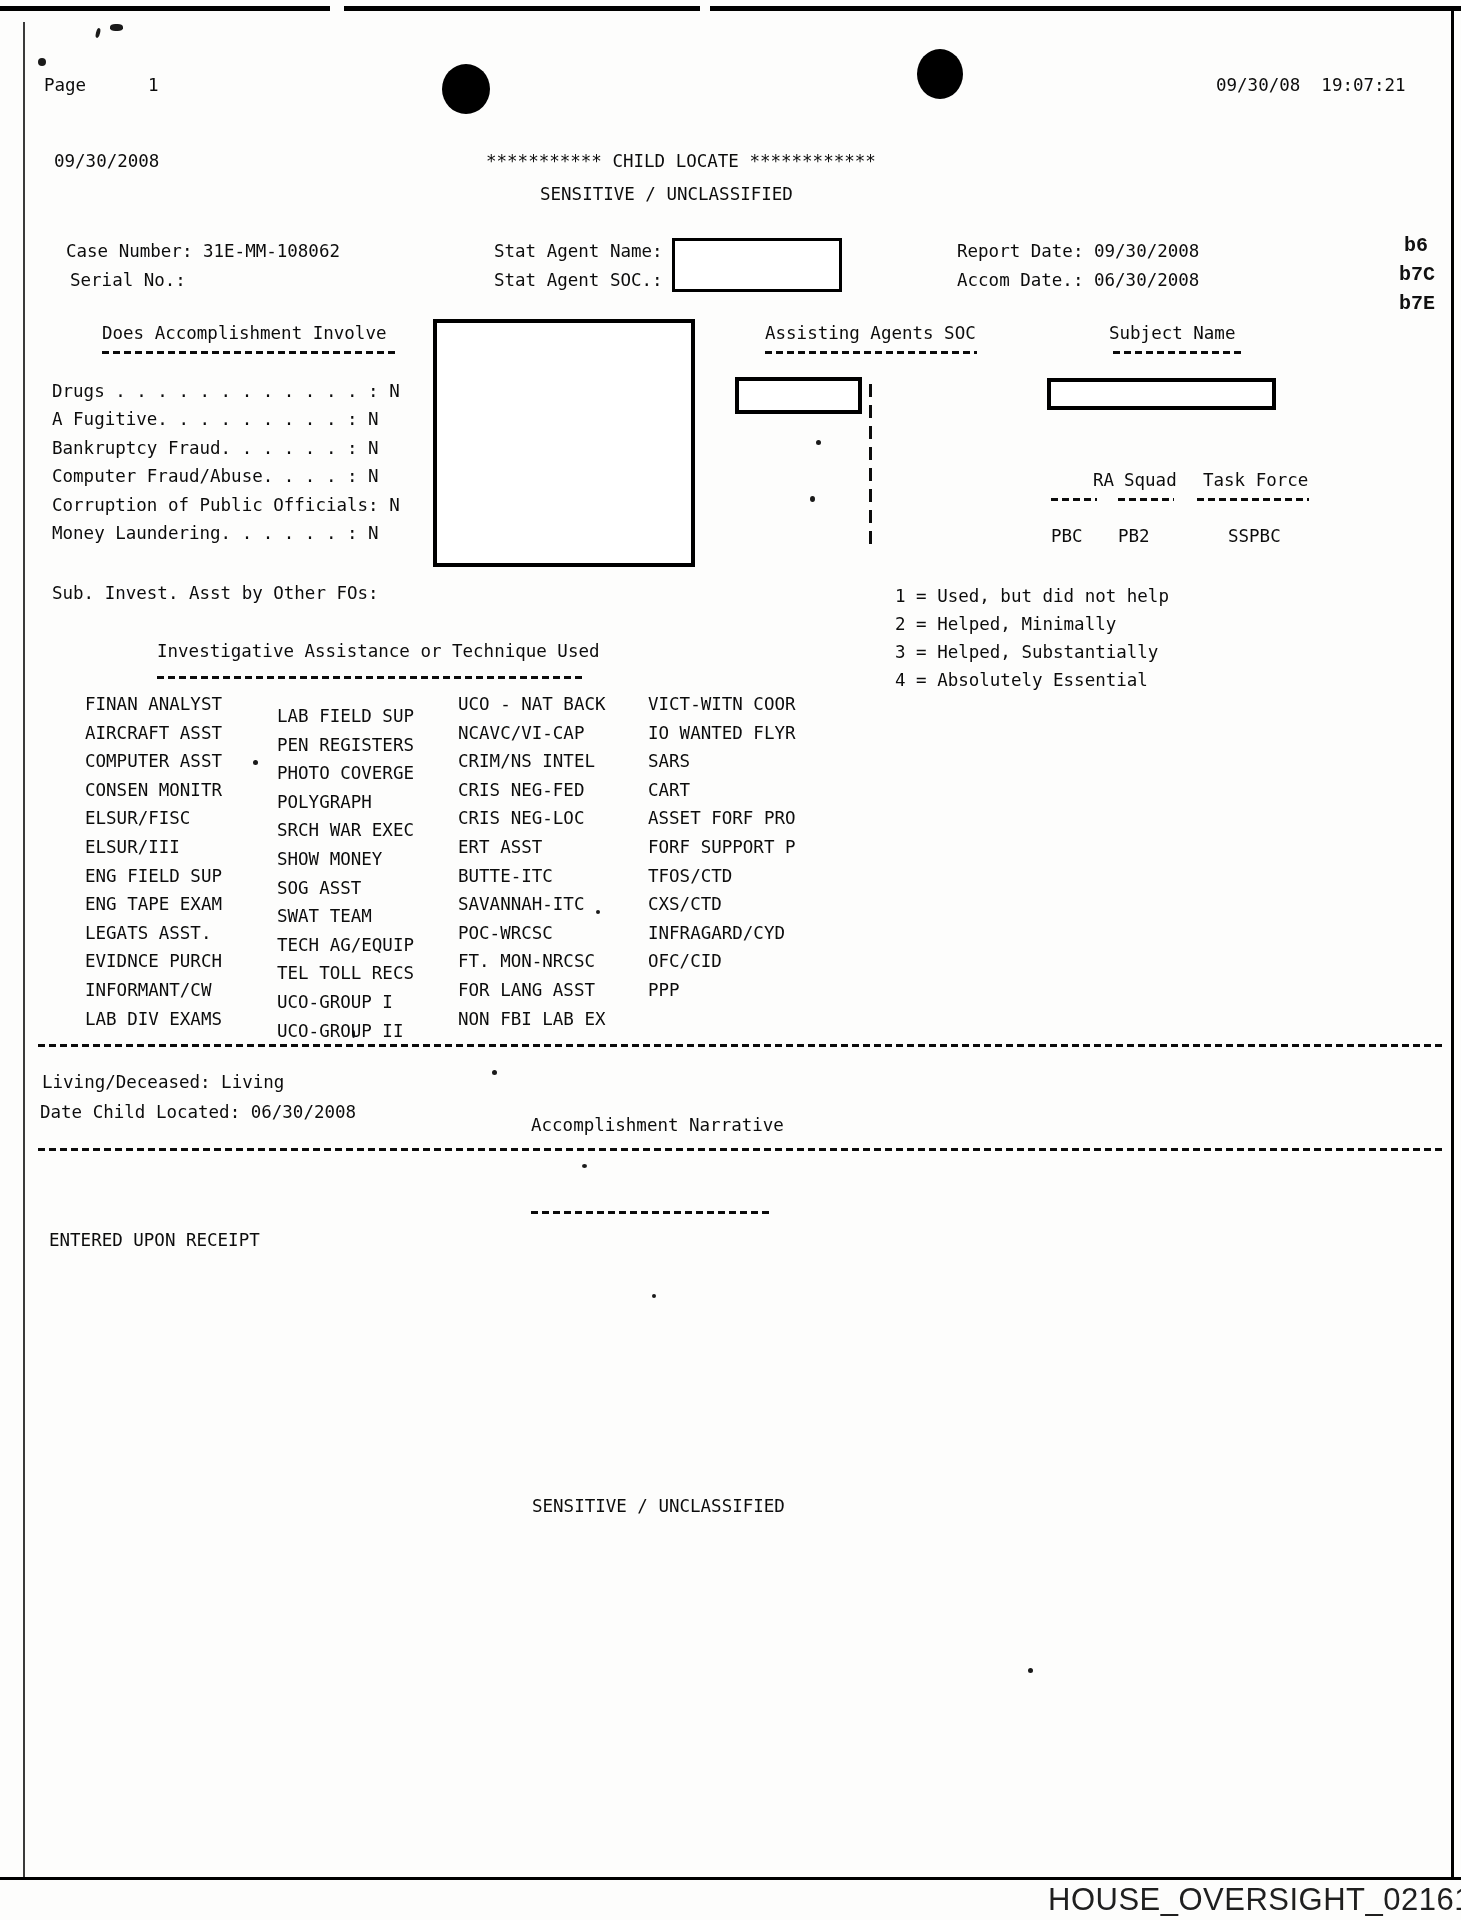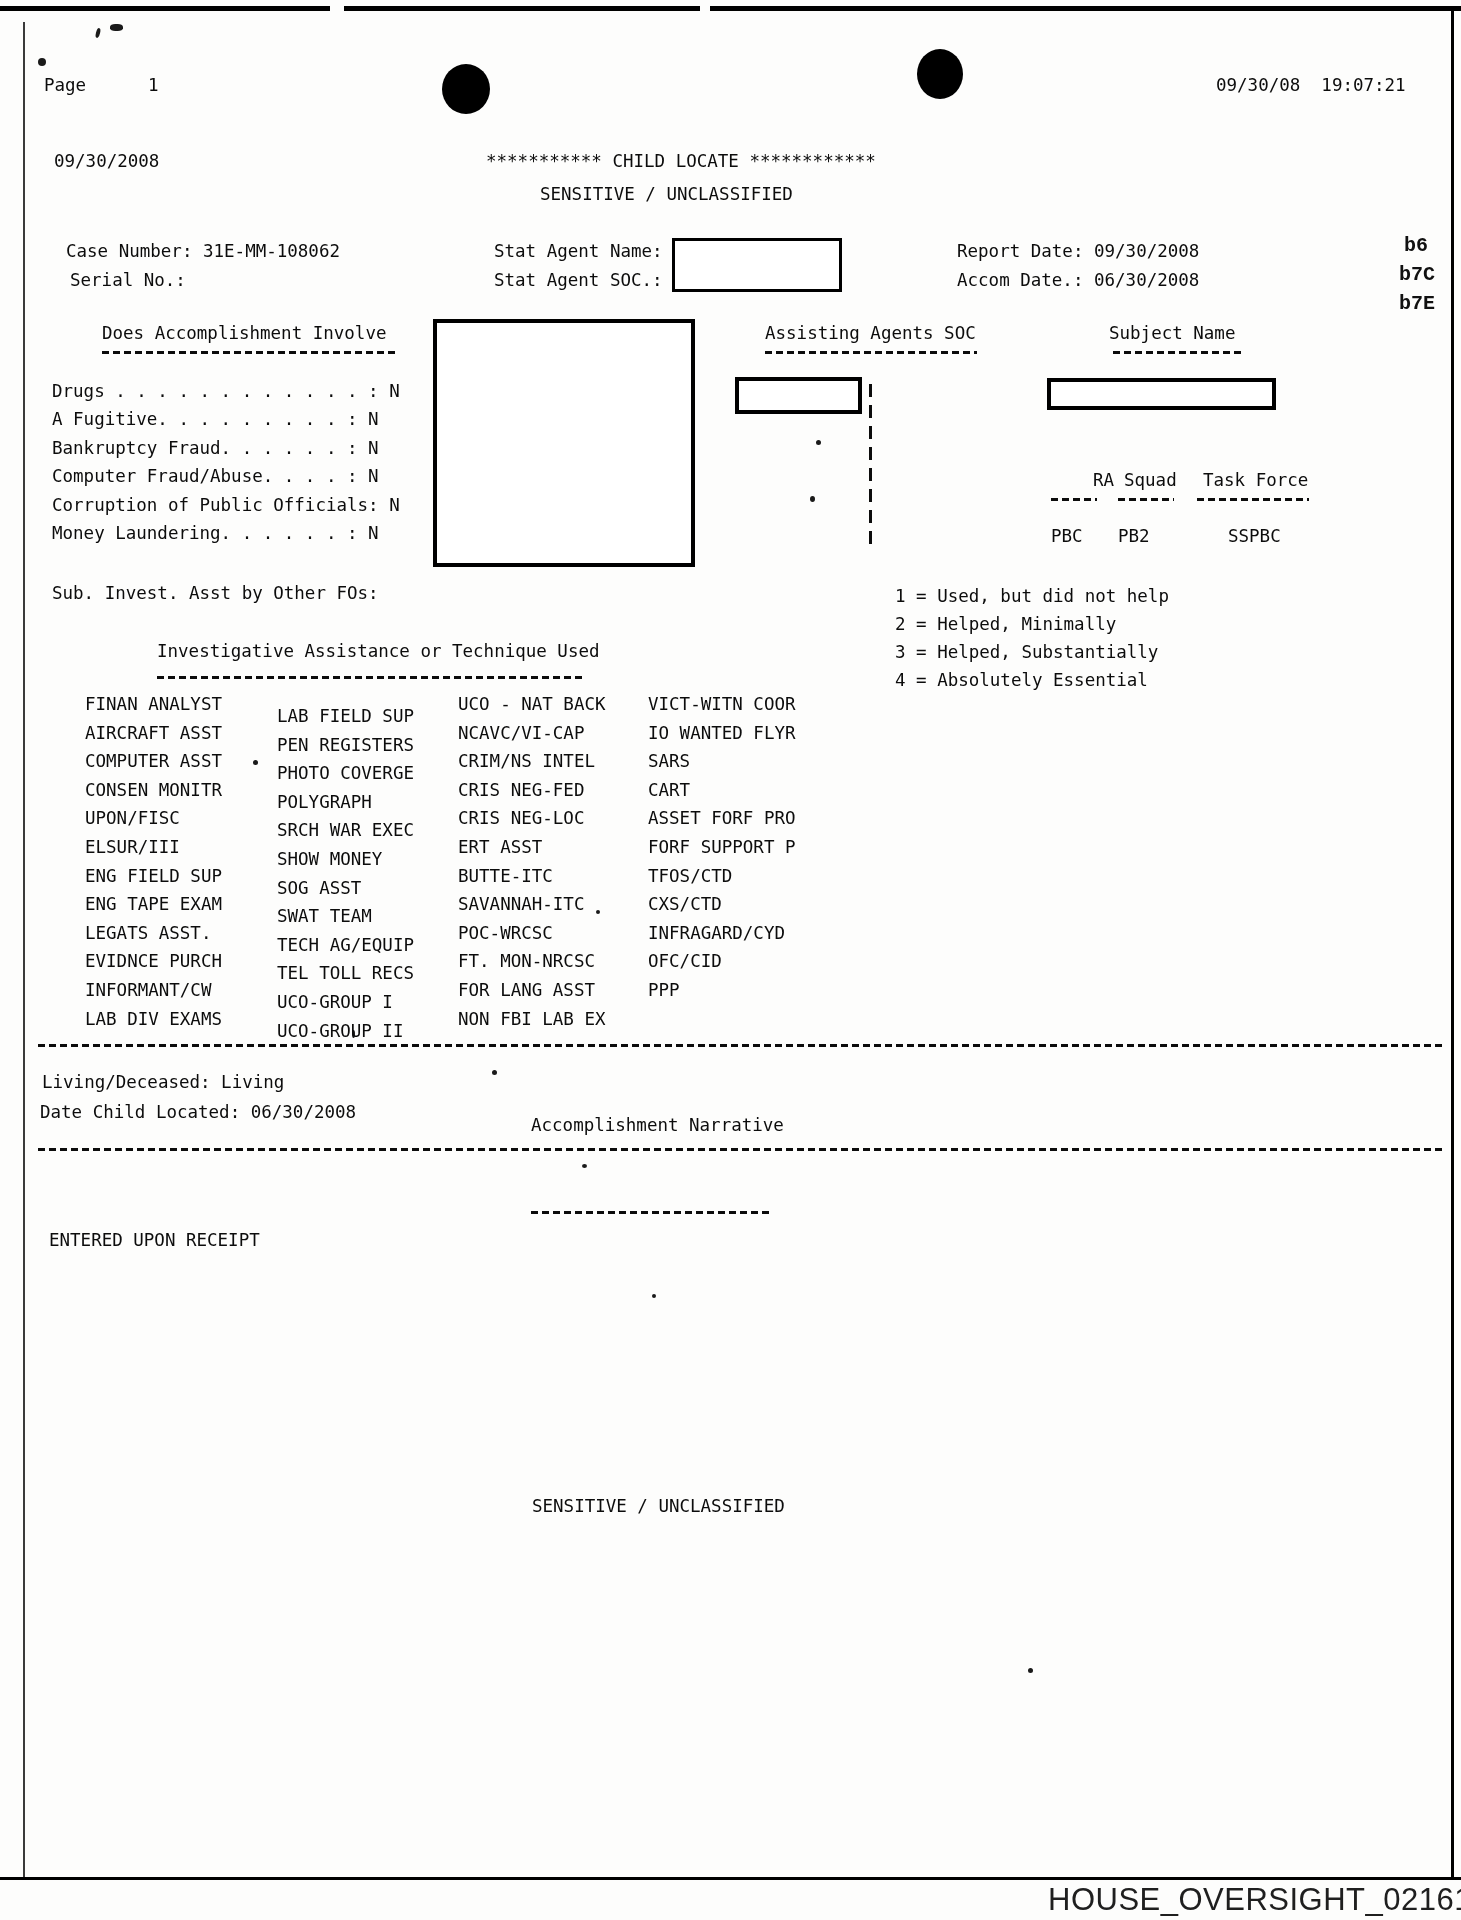--- a/index.html
+++ b/index.html
@@ -124,21 +124,21 @@
       <span class="c c2">CRIM/NS INTEL</span>
       <span class="c c3">SARS</span>
     </div>
   <div class="row" style="top:780px;">
       <span class="c c0">CONSEN MONITR</span>
       <span class="c c1">POLYGRAPH</span>
       <span class="c c2">CRIS NEG-FED</span>
       <span class="c c3">CART</span>
     </div>
   <div class="row" style="top:808px;">
-      <span class="c c0">UPON/FISC</span>
+      <span class="c c0">ELSUR/FISC</span>
       <span class="c c1">SRCH WAR EXEC</span>
       <span class="c c2">CRIS NEG-LOC</span>
       <span class="c c3">ASSET FORF PRO</span>
     </div>
   <div class="row" style="top:837px;">
       <span class="c c0">ELSUR/III</span>
       <span class="c c1">SHOW MONEY</span>
       <span class="c c2">ERT ASST</span>
       <span class="c c3">FORF SUPPORT P</span>
     </div>

